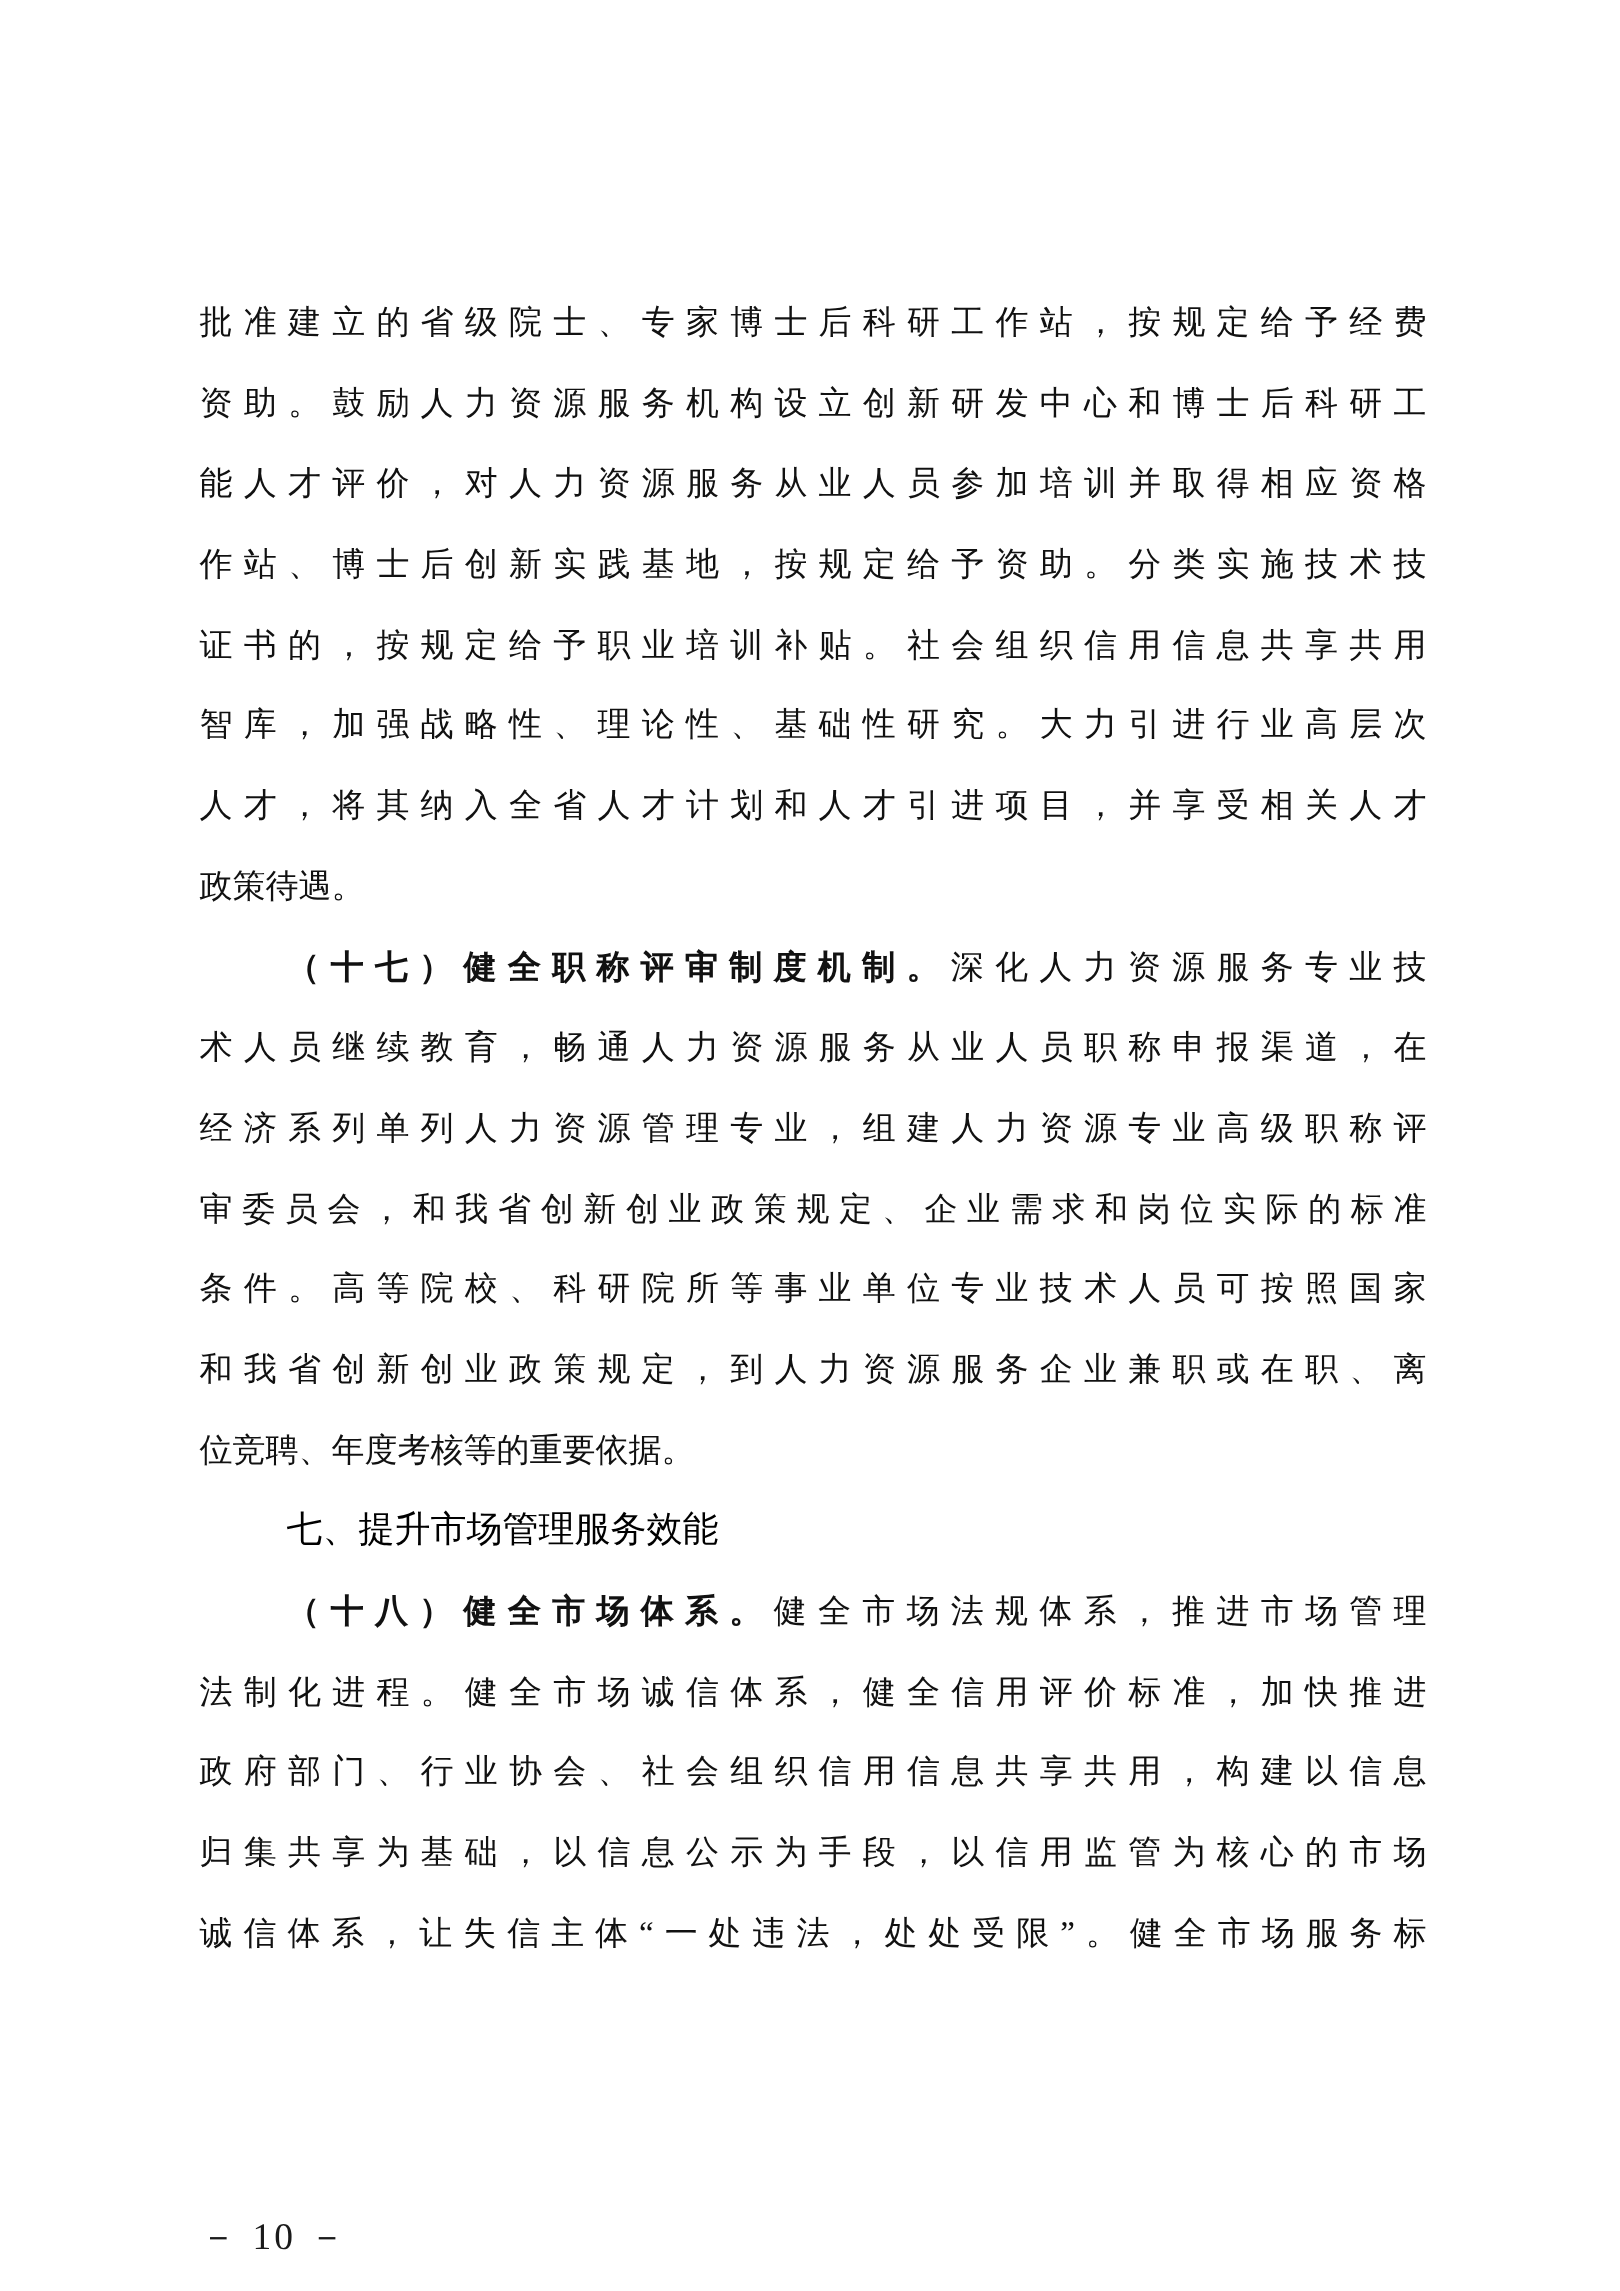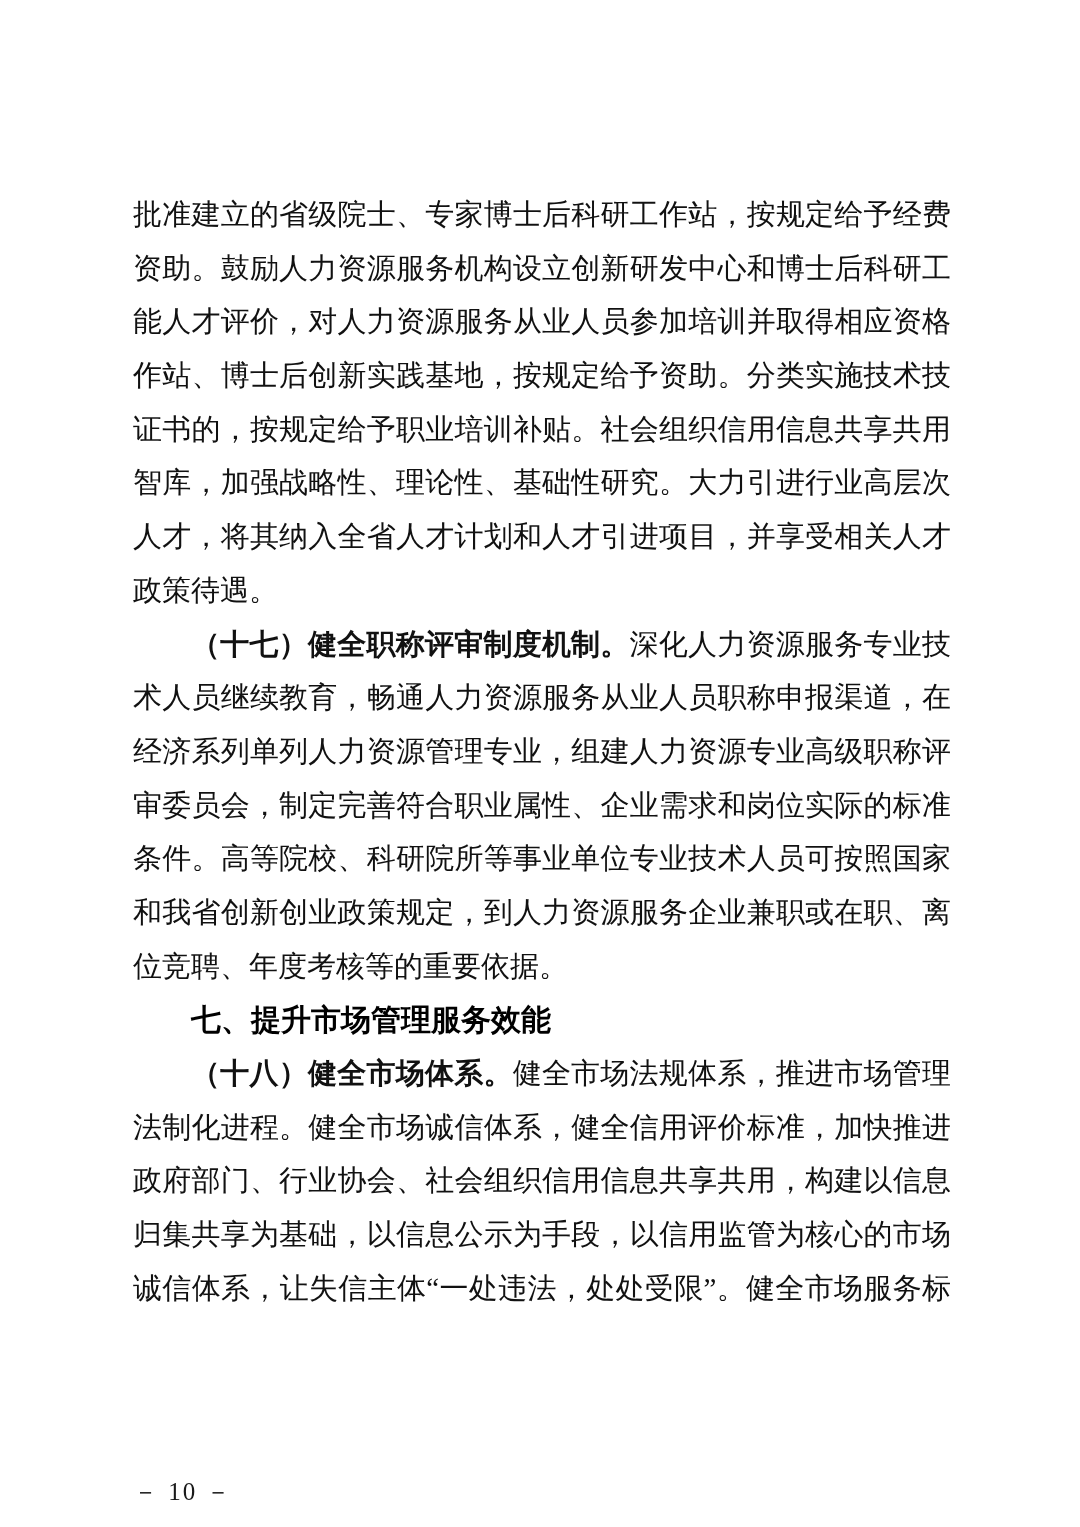--- a/index.html
+++ b/index.html
@@ -17,41 +17,41 @@
   .text-block {
     position: absolute;
     left: 133px;
     top: 188px;
     width: 818px;
   }
   .line {
     height: 53.7px;
     line-height: 53.7px;
     font-family: "Liberation Serif", "DejaVu Serif", serif;
-    font-size: 29px;
+    font-size: 22px;
     color: #111111;
     text-align: justify;
     text-align-last: left;
     text-justify: inter-character;
     white-space: nowrap;
   }
   .line.fill {
     text-align-last: justify;
     white-space: normal;
   }
   .line.indent {
     text-indent: 58px;
   }
   .line .bold-lead {
     font-weight: bold;
   }
   .line.heading {
     font-family: "Liberation Sans", "DejaVu Sans", sans-serif;
-    font-weight: bold;
-    font-size: 30px;
+    font-weight: normal;
+    font-size: 24px;
     color: #000000;
   }
   .page-footer {
     position: absolute;
     left: 133px;
     top: 1472px;
     height: 40px;
     line-height: 40px;
     font-family: "Liberation Serif", "DejaVu Serif", serif;
     font-size: 25px;
@@ -68,21 +68,21 @@
       <div class="line fill">资助。鼓励人力资源服务机构设立创新研发中心和博士后科研工</div>
       <div class="line fill">能人才评价，对人力资源服务从业人员参加培训并取得相应资格</div>
       <div class="line fill">作站、博士后创新实践基地，按规定给予资助。分类实施技术技</div>
       <div class="line fill">证书的，按规定给予职业培训补贴。社会组织信用信息共享共用</div>
       <div class="line fill">智库，加强战略性、理论性、基础性研究。大力引进行业高层次</div>
       <div class="line fill">人才，将其纳入全省人才计划和人才引进项目，并享受相关人才</div>
       <div class="line">政策待遇。</div>
       <div class="line fill indent"><span class="bold-lead">（十七）健全职称评审制度机制。</span><span>深化人力资源服务专业技</span></div>
       <div class="line fill">术人员继续教育，畅通人力资源服务从业人员职称申报渠道，在</div>
       <div class="line fill">经济系列单列人力资源管理专业，组建人力资源专业高级职称评</div>
-      <div class="line fill">审委员会，制定完善符合职业属性、企业需求和岗位实际的标准</div>
+      <div class="line fill">审委员会，和我省创新创业政策规定、企业需求和岗位实际的标准</div>
       <div class="line fill">条件。高等院校、科研院所等事业单位专业技术人员可按照国家</div>
       <div class="line fill">和我省创新创业政策规定，到人力资源服务企业兼职或在职、离</div>
       <div class="line">位竞聘、年度考核等的重要依据。</div>
       <div class="line indent heading">七、提升市场管理服务效能</div>
       <div class="line fill indent"><span class="bold-lead">（十八）健全市场体系。</span><span>健全市场法规体系，推进市场管理</span></div>
       <div class="line fill">法制化进程。健全市场诚信体系，健全信用评价标准，加快推进</div>
       <div class="line fill">政府部门、行业协会、社会组织信用信息共享共用，构建以信息</div>
       <div class="line fill">归集共享为基础，以信息公示为手段，以信用监管为核心的市场</div>
       <div class="line fill">诚信体系，让失信主体“一处违法，处处受限”。健全市场服务标</div>
     </main>

